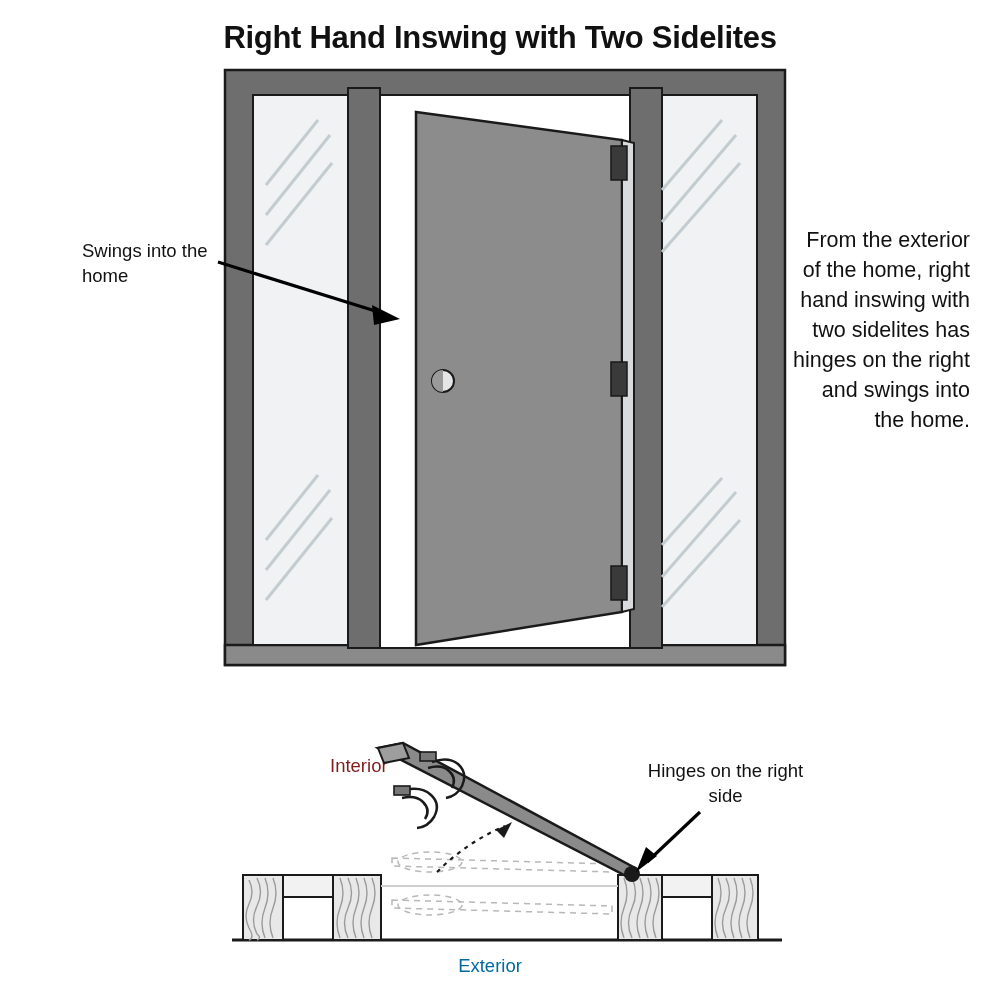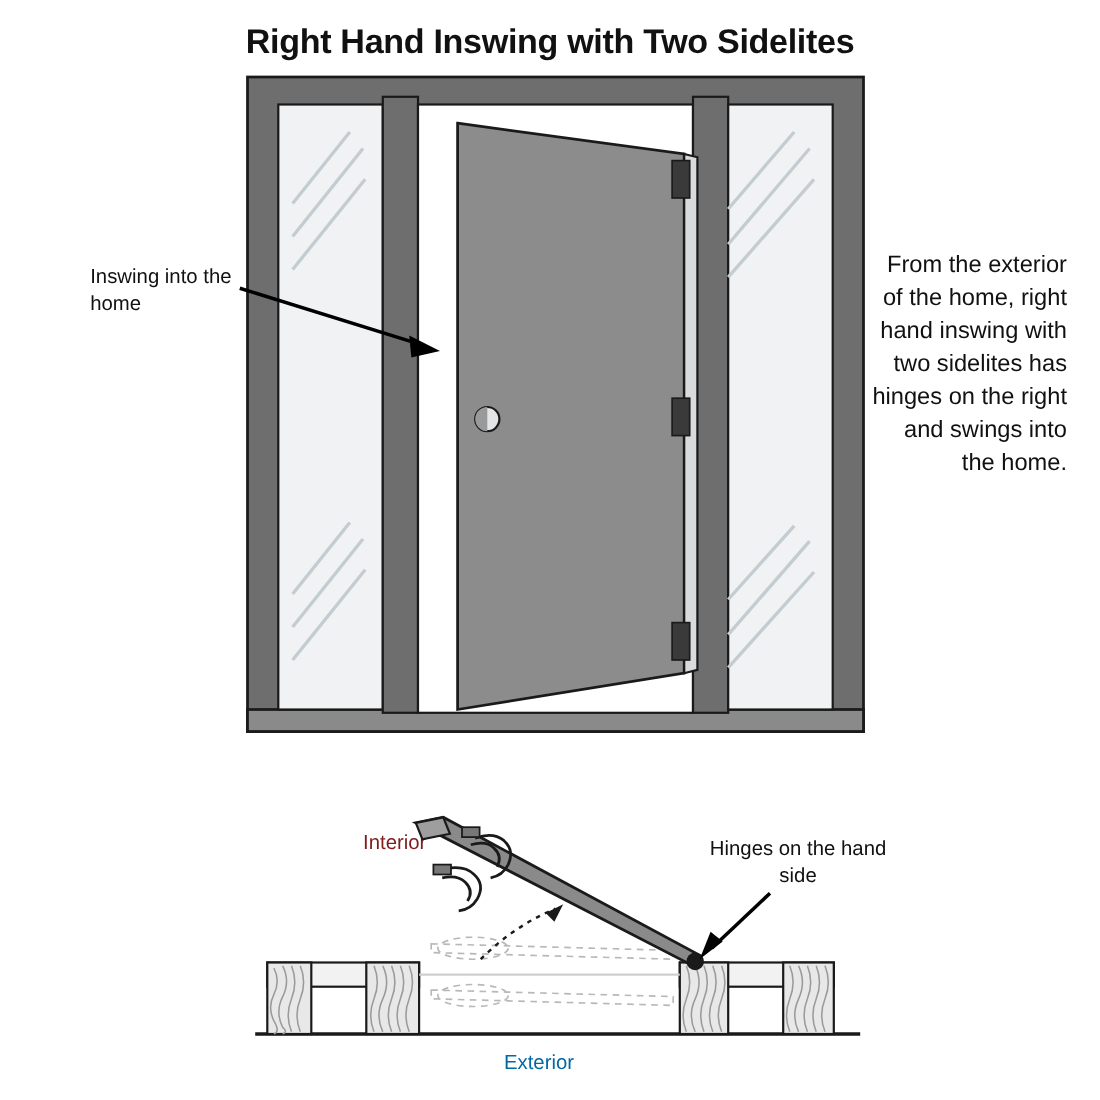--- a/index.html
+++ b/index.html
@@ -98,28 +98,28 @@
 </style>
 </head>
 <body>
 
 <div class="stage">
 
   <div class="title">Right Hand Inswing with Two Sidelites</div>
 
   <div class="side-note">From the exterior of the home, right hand inswing with two sidelites has hinges on the right and swings into the home.</div>
 
-  <div class="swings-label">Inswing into the home</div>
+  <div class="swings-label">Swings into the home</div>
 
 
   <div class="label-interior">Interior</div>
 
   <div class="label-exterior">Exterior</div>
 
-  <div class="hinge-label">Hinges on the hand side</div>
+  <div class="hinge-label">Hinges on the right side</div>
 
   <svg class="svg-layer" width="1000" height="1000" viewBox="0 0 1000 1000">
 
     <rect x="225" y="70" width="560" height="595" fill="#6e6e6e" stroke="#1a1a1a" stroke-width="2.5"></rect>
 
     <rect x="225" y="645" width="560" height="20" fill="#8a8a8a" stroke="#1a1a1a" stroke-width="2.5"></rect>
 
     <rect x="253" y="95" width="95" height="550" fill="#f0f2f3" stroke="#1a1a1a" stroke-width="2"></rect>
 
     <g stroke="#c3ccd1" stroke-width="3">

